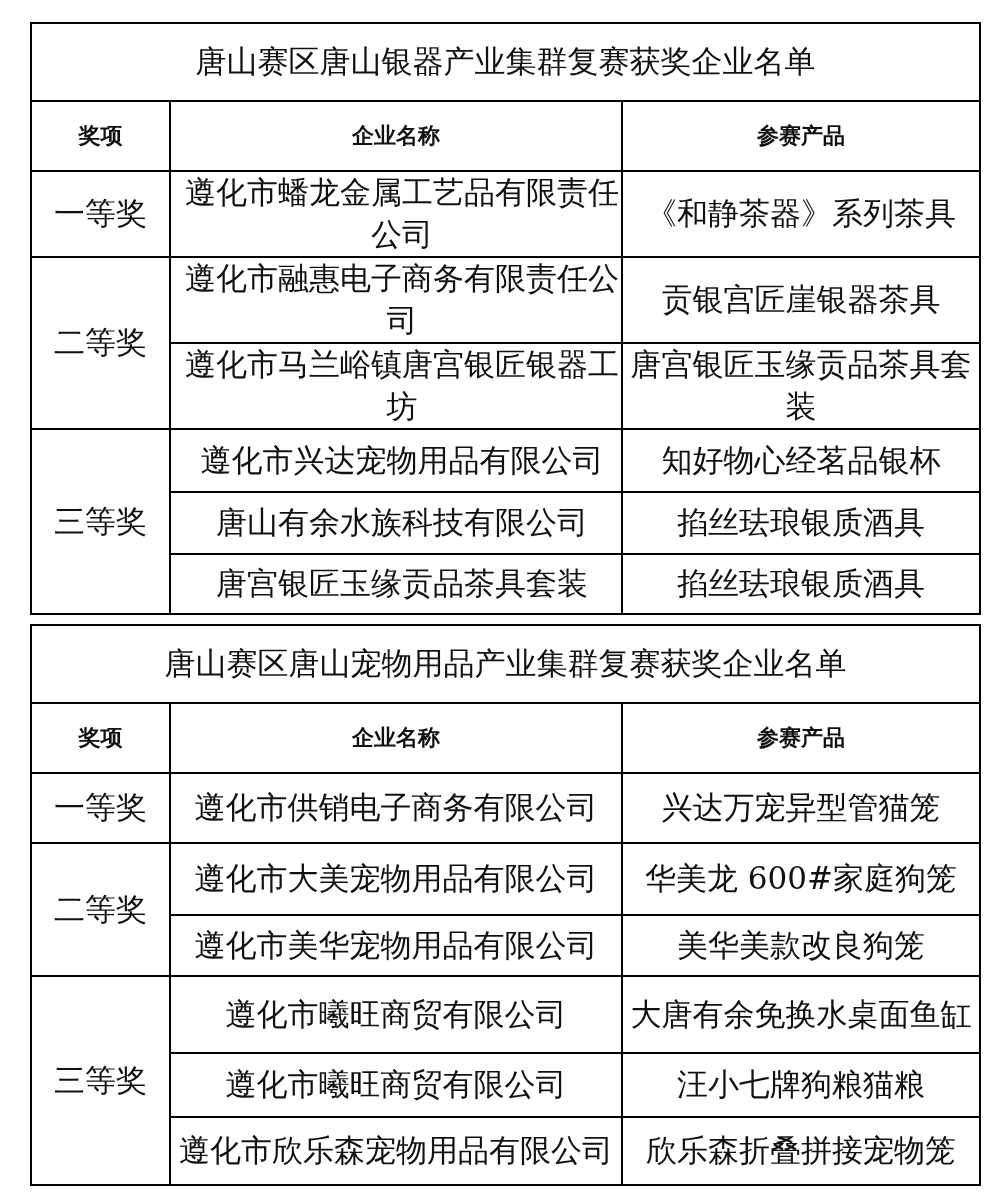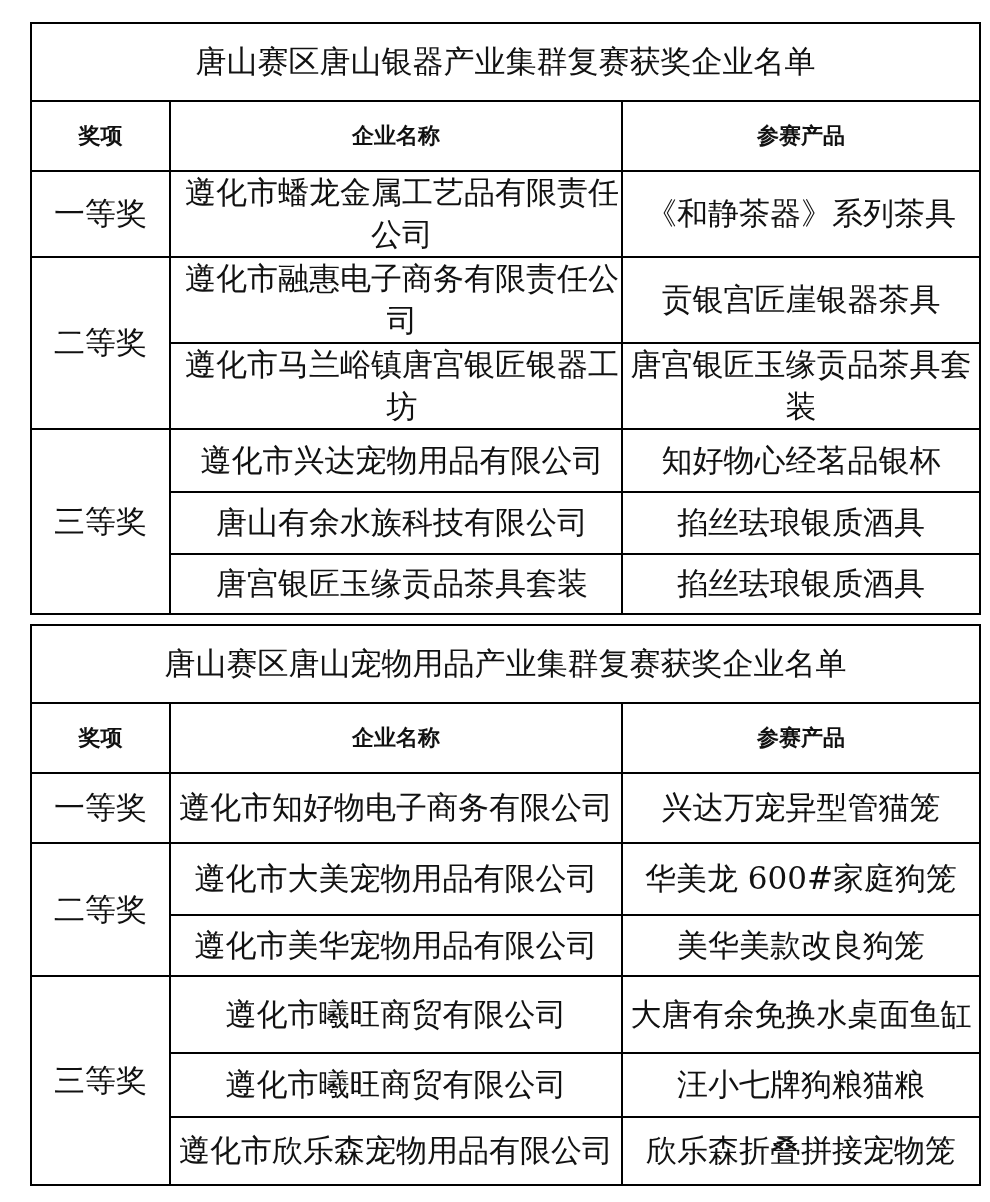--- a/index.html
+++ b/index.html
@@ -73,21 +73,21 @@
       <tr style="height:78px">
     <th colspan="3" class="title">唐山赛区唐山宠物用品产业集群复赛获奖企业名单</th>
   </tr>
   <tr style="height:70px">
     <td class="hdr">奖项</td>
     <td class="hdr">企业名称</td>
     <td class="hdr">参赛产品</td>
   </tr>
   <tr style="height:70px">
     <td class="cell">一等奖</td>
-    <td class="cell">遵化市知好物电子商务有限公司</td>
+    <td class="cell">遵化市供销电子商务有限公司</td>
     <td class="cell">兴达万宠异型管猫笼</td>
   </tr>
   <tr style="height:72px">
     <td class="cell" rowspan="2">二等奖</td>
     <td class="cell">遵化市大美宠物用品有限公司</td>
     <td class="cell">华美龙 600#家庭狗笼</td>
   </tr>
   <tr style="height:61px">
     <td class="cell">遵化市美华宠物用品有限公司</td>
     <td class="cell">美华美款改良狗笼</td>

